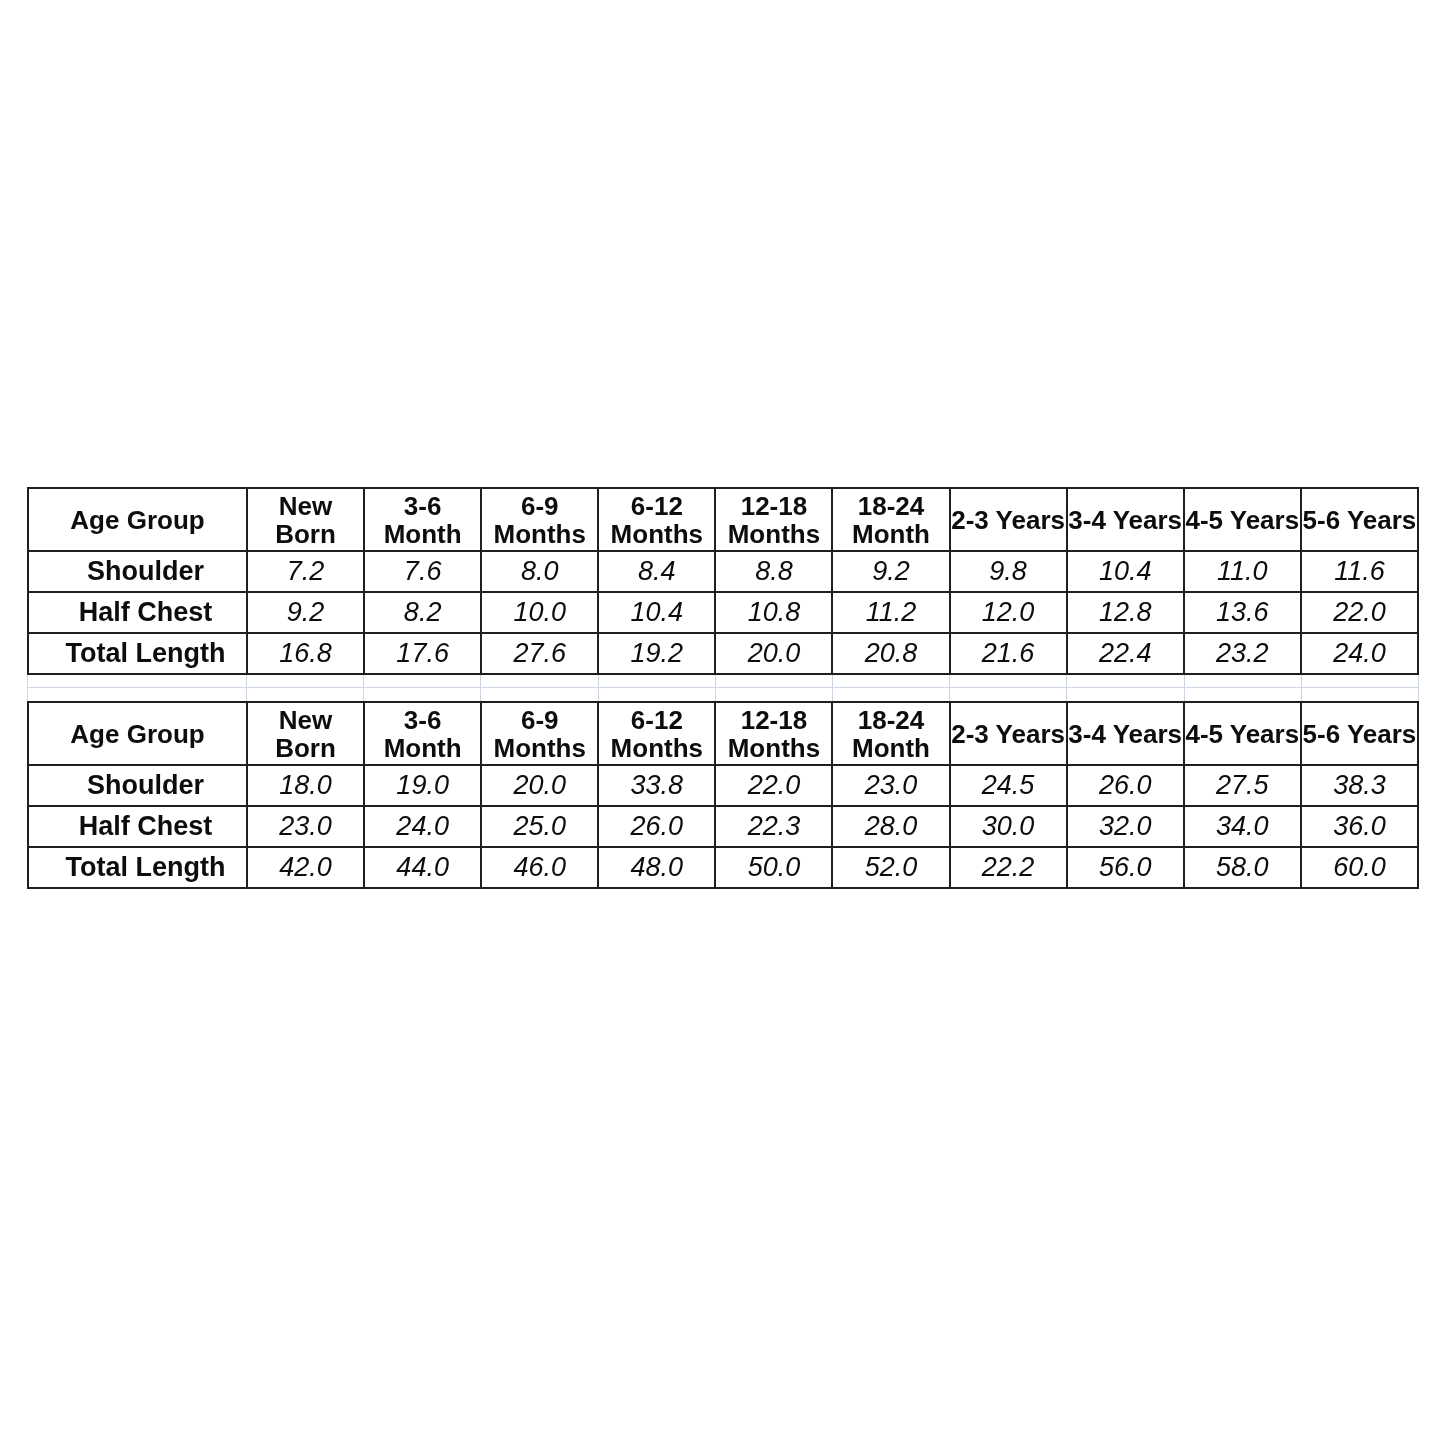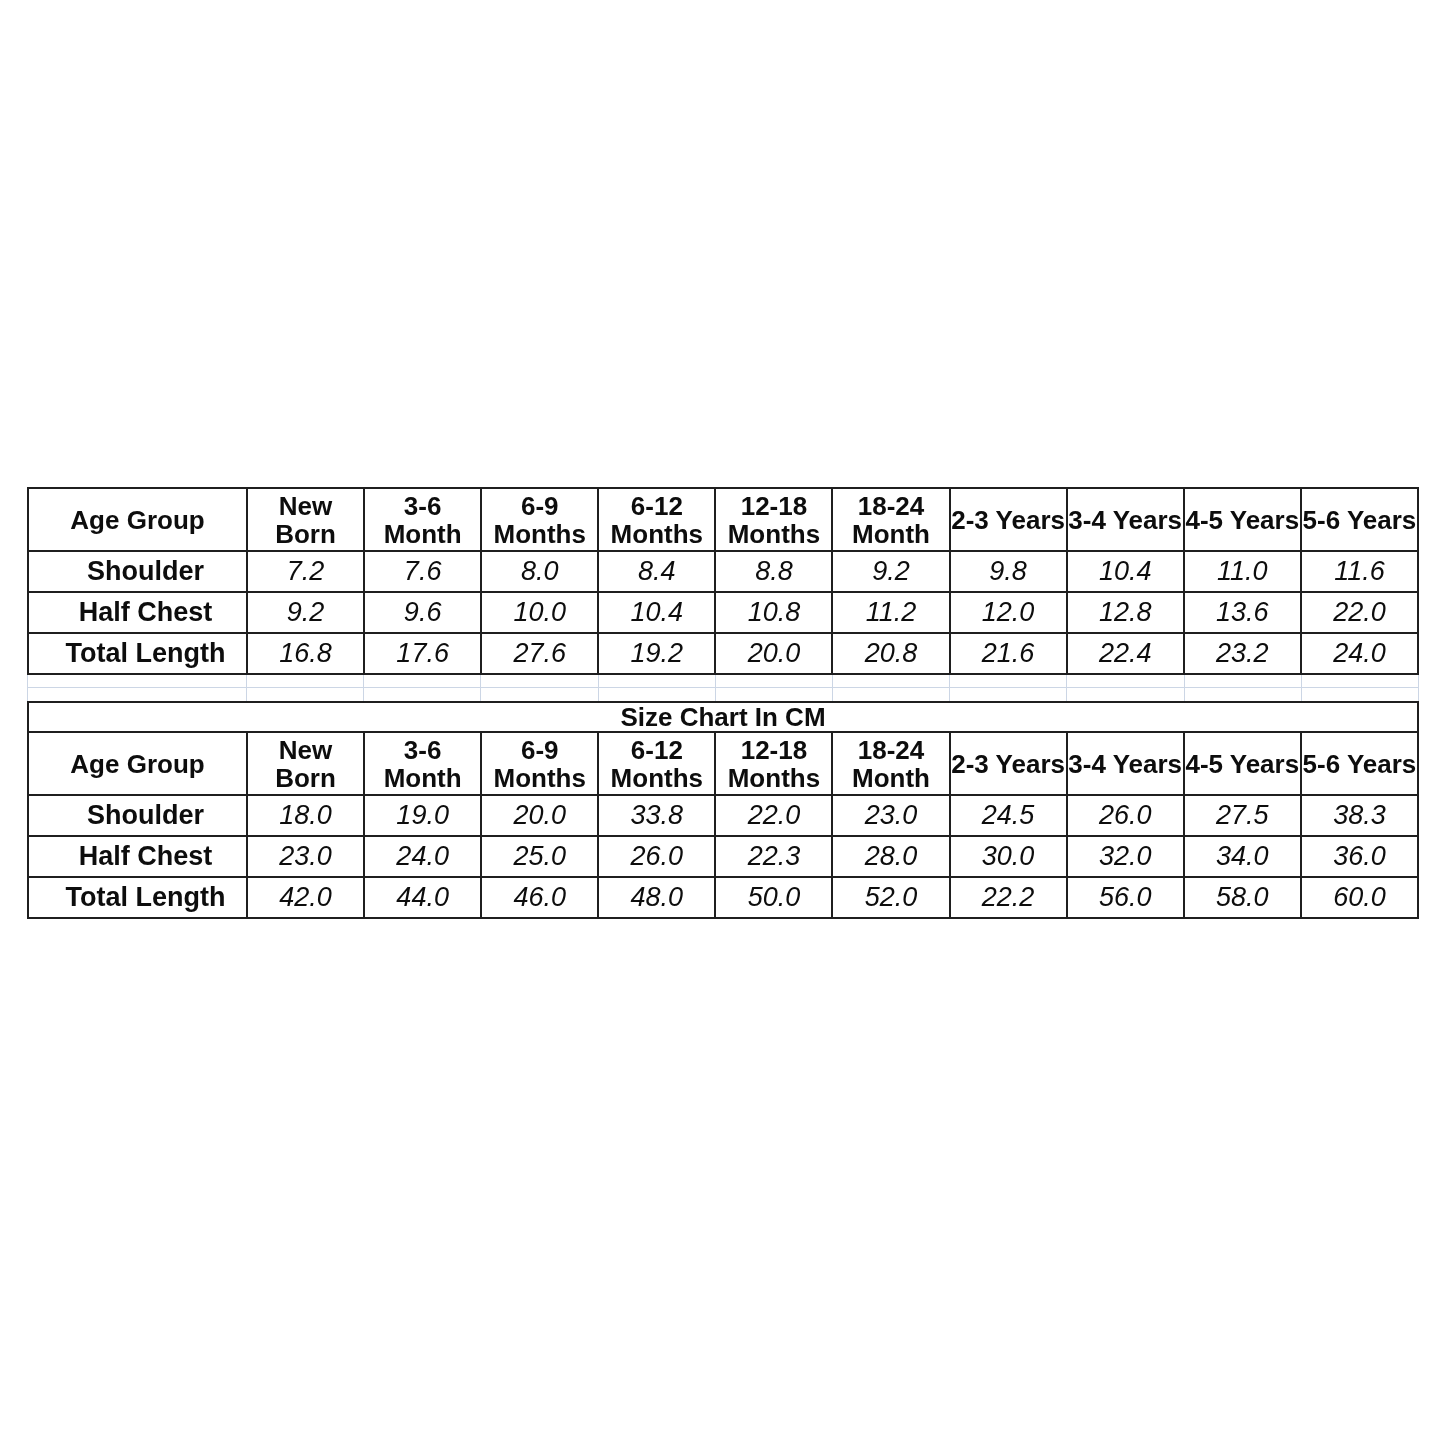--- a/index.html
+++ b/index.html
@@ -151,21 +151,21 @@
         <td>8.8</td>
         <td>9.2</td>
         <td>9.8</td>
         <td>10.4</td>
         <td>11.0</td>
         <td>11.6</td>
       </tr>
       <tr class="data-row">
         <th>Half Chest</th>
         <td>9.2</td>
-        <td>9.6</td>
+        <td>8.2</td>
         <td>10.0</td>
         <td>10.4</td>
         <td>10.8</td>
         <td>11.2</td>
         <td>12.0</td>
         <td>12.8</td>
         <td>13.6</td>
         <td>22.0</td>
       </tr>
       <tr class="data-row">
@@ -207,23 +207,20 @@
         <col>
         <col>
         <col>
         <col>
         <col>
         <col>
         <col>
         <col>
     </colgroup>
     <tbody>
-      <tr class="title-row">
-        <th colspan="11">Size Chart In CM</th>
-      </tr>
       <tr class="header-row">
         <th>
             <span class="ln">Age Group</span>
             <span class="ln"></span>
           </th>
         <th>
             <span class="ln">New</span>
             <span class="ln">Born</span>
           </th>
         <th>

